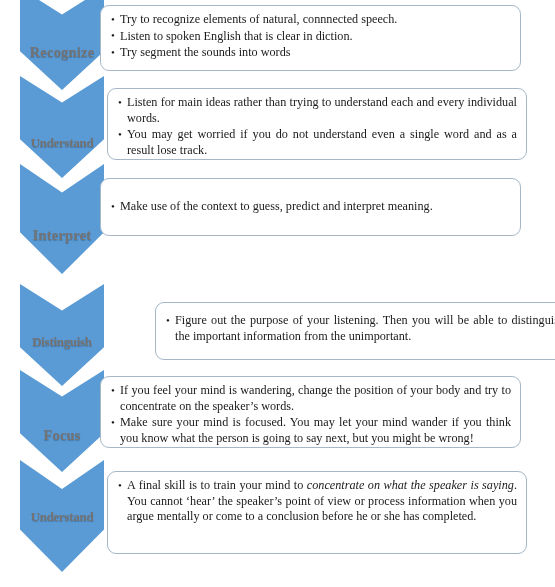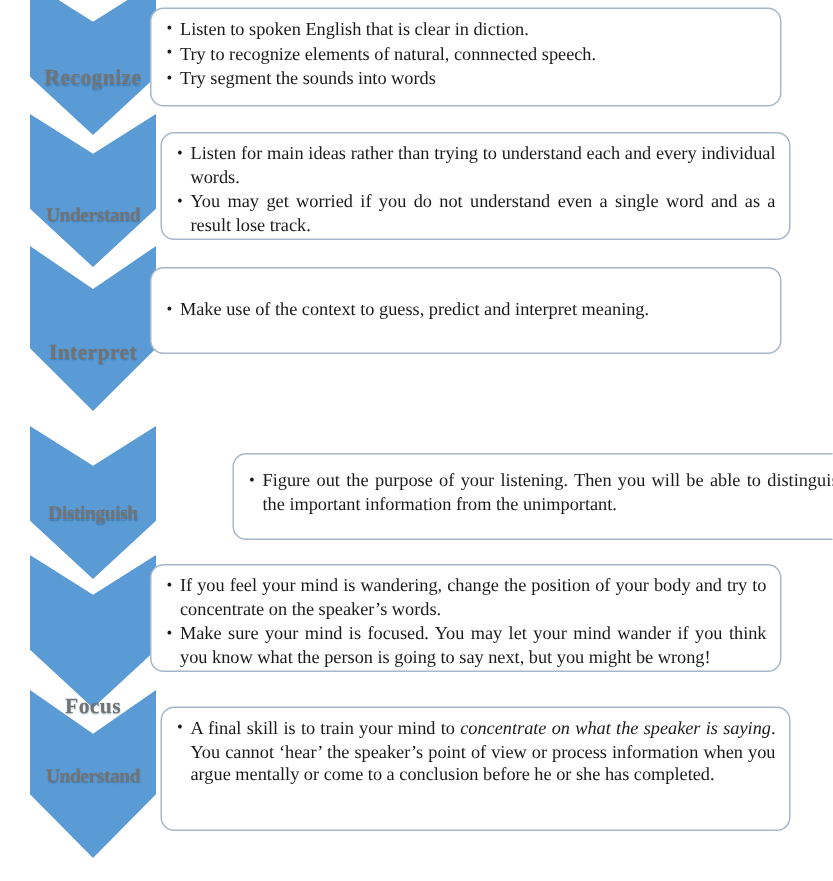--- a/index.html
+++ b/index.html
@@ -95,22 +95,22 @@
 <body>
 
 <div id="diagram">
 
   <div class="stage" style="top:-12px;">
     <div class="chevron" style="height:102px;"></div>
     <div class="stage-label" style="top:57px;">Recognize</div>
   </div>
   <div class="callout" style="left:100px; top:5px; width:421px; height:66px;">
     <ul>
+      <li>Try to recognize elements of natural, connnected speech.</li>
       <li>Listen to spoken English that is clear in diction.</li>
-      <li>Try to recognize elements of natural, connnected speech.</li>
       <li>Try segment the sounds into words</li>
     </ul>
   </div>
 
   <div class="stage" style="top:76px;">
     <div class="chevron" style="height:102px;"></div>
     <div class="stage-label tight" style="top:60px;">Understand</div>
   </div>
   <div class="callout justify" style="left:107px; top:88px; width:420px; height:72px;">
     <ul>
@@ -134,21 +134,21 @@
     <div class="stage-label tight" style="top:51px;">Distinguish</div>
   </div>
   <div class="callout justify" style="left:107px; top:302px; width:420px; height:58px;margin-left:48px;">
     <ul>
       <li style="margin-top:4px;">Figure out the purpose of your listening. Then you will be able to distinguish the important information from the unimportant.</li>
     </ul>
   </div>
 
   <div class="stage" style="top:370px;">
     <div class="chevron" style="height:102px;"></div>
-    <div class="stage-label" style="top:58px;margin-top:36px;">Focus</div>
+    <div class="stage-label" style="top:58px;">Focus</div>
   </div>
   <div class="callout justify" style="left:100px; top:376px; width:421px; height:72px;">
     <ul>
       <li>If you feel your mind is wandering, change the position of your body and try to concentrate on the speaker’s words.</li>
       <li>Make sure your mind is focused. You may let your mind wander if you think you know what the person is going to say next, but you might be wrong!</li>
     </ul>
   </div>
 
   <div class="stage" style="top:460px;">
     <div class="chevron" style="height:112px;"></div>

